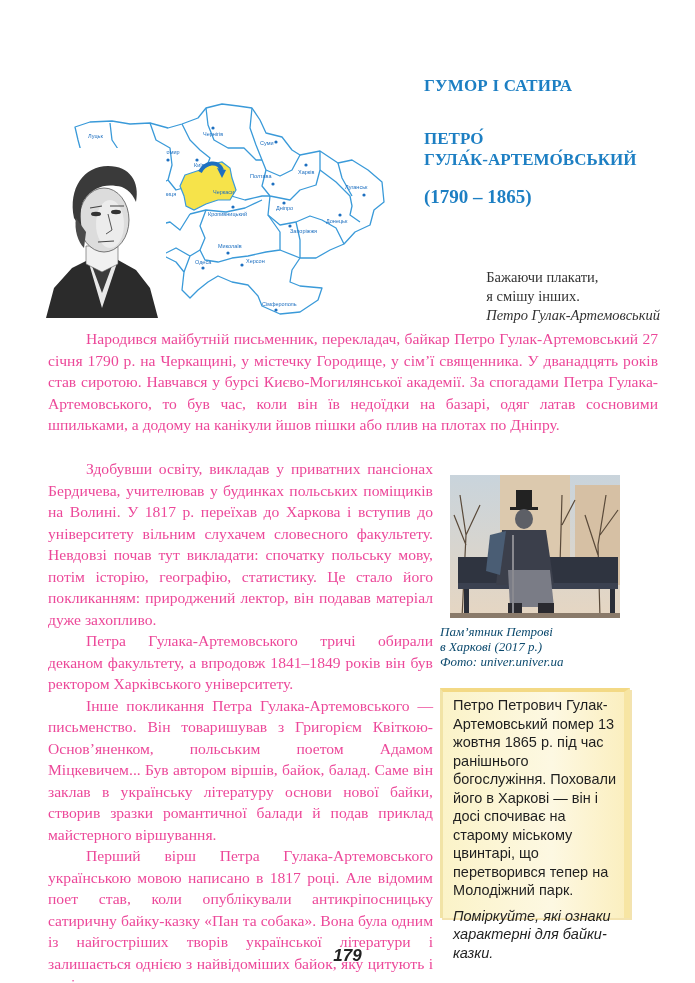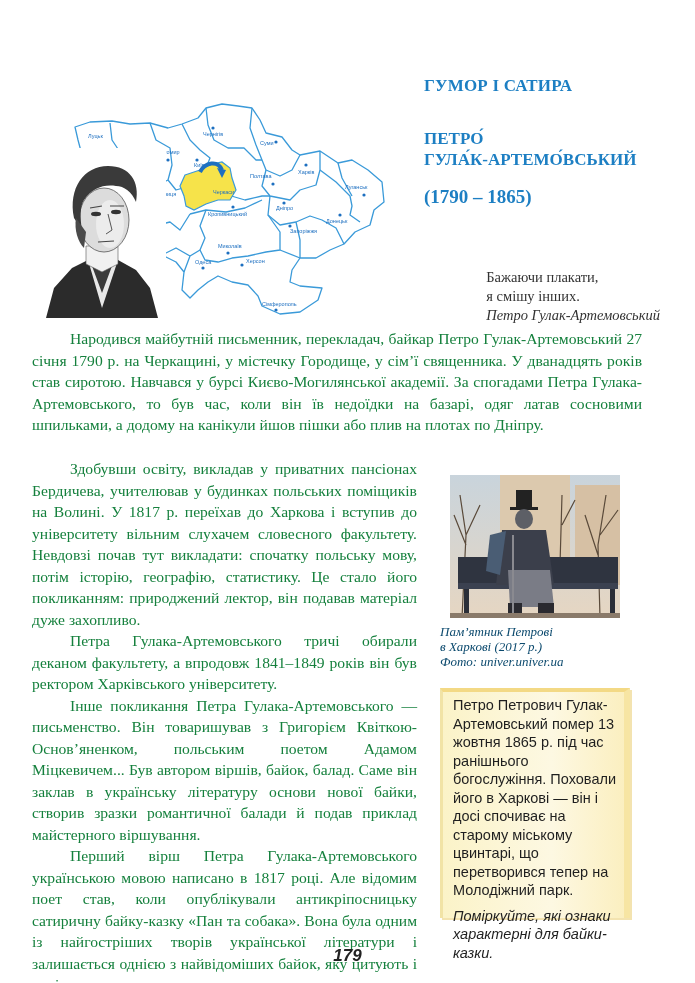--- a/index.html
+++ b/index.html
@@ -10,21 +10,21 @@
   .section-title { font-size: 17px; letter-spacing: 0.2px; }
   .author-name { font-size: 17px; line-height: 21px; margin-top: 32px; }
   .author-years { font-size: 19px; margin-top: 16px; }
 
   .map { position: absolute; left: 70px; top: 95px; width: 335px; height: 225px; }
   .portrait { position: absolute; left: 38px; top: 148px; width: 128px; height: 170px; background: #fff; }
 
   .epigraph { position: absolute; right: 35px; top: 268px; text-align: left; font-family: "Liberation Serif", "DejaVu Serif", serif; font-size: 14.5px; line-height: 19px; color: #333; }
   .epigraph .sig { font-style: italic; }
 
-  .body-text { position: absolute; left: 32px; font-family: "Liberation Serif", "DejaVu Serif", serif; font-size: 15.6px; line-height: 21.5px; color: #15803d; text-align: justify; }
+  .body-text { position: absolute; left: 48px; font-family: "Liberation Serif", "DejaVu Serif", serif; font-size: 15.6px; line-height: 21.5px; color: #ec4899; text-align: justify; }
   .p-full { top: 328px; width: 610px; }
   .p-col { width: 385px; }
   .indent { text-indent: 38px; }
 
   .photo { position: absolute; left: 450px; top: 475px; width: 170px; height: 143px; overflow: hidden; }
   .photo-caption { position: absolute; left: 440px; top: 624px; width: 200px; text-align: left; font-family: "Liberation Serif", "DejaVu Serif", serif; font-style: italic; font-size: 13px; line-height: 15px; color: #0c4a6e; }
 
   .note-box { position: absolute; left: 440px; top: 688px; width: 190px; height: 230px; background: linear-gradient(90deg, #fbf3c8 0%, #fdf8e2 60%, #fbefc0 100%); border-top: 4px solid #f3d985; border-left: 3px solid #f1e3a6; border-right: 6px solid #f7e5a3; box-shadow: 2px 2px 0 #f3e3b0; padding: 4px 8px 6px 10px; font-family: "Liberation Sans", "DejaVu Sans", sans-serif; font-size: 14.5px; line-height: 18.5px; color: #1f1f1f; }
   .note-box .task { font-style: italic; margin-top: 7px; }
 

